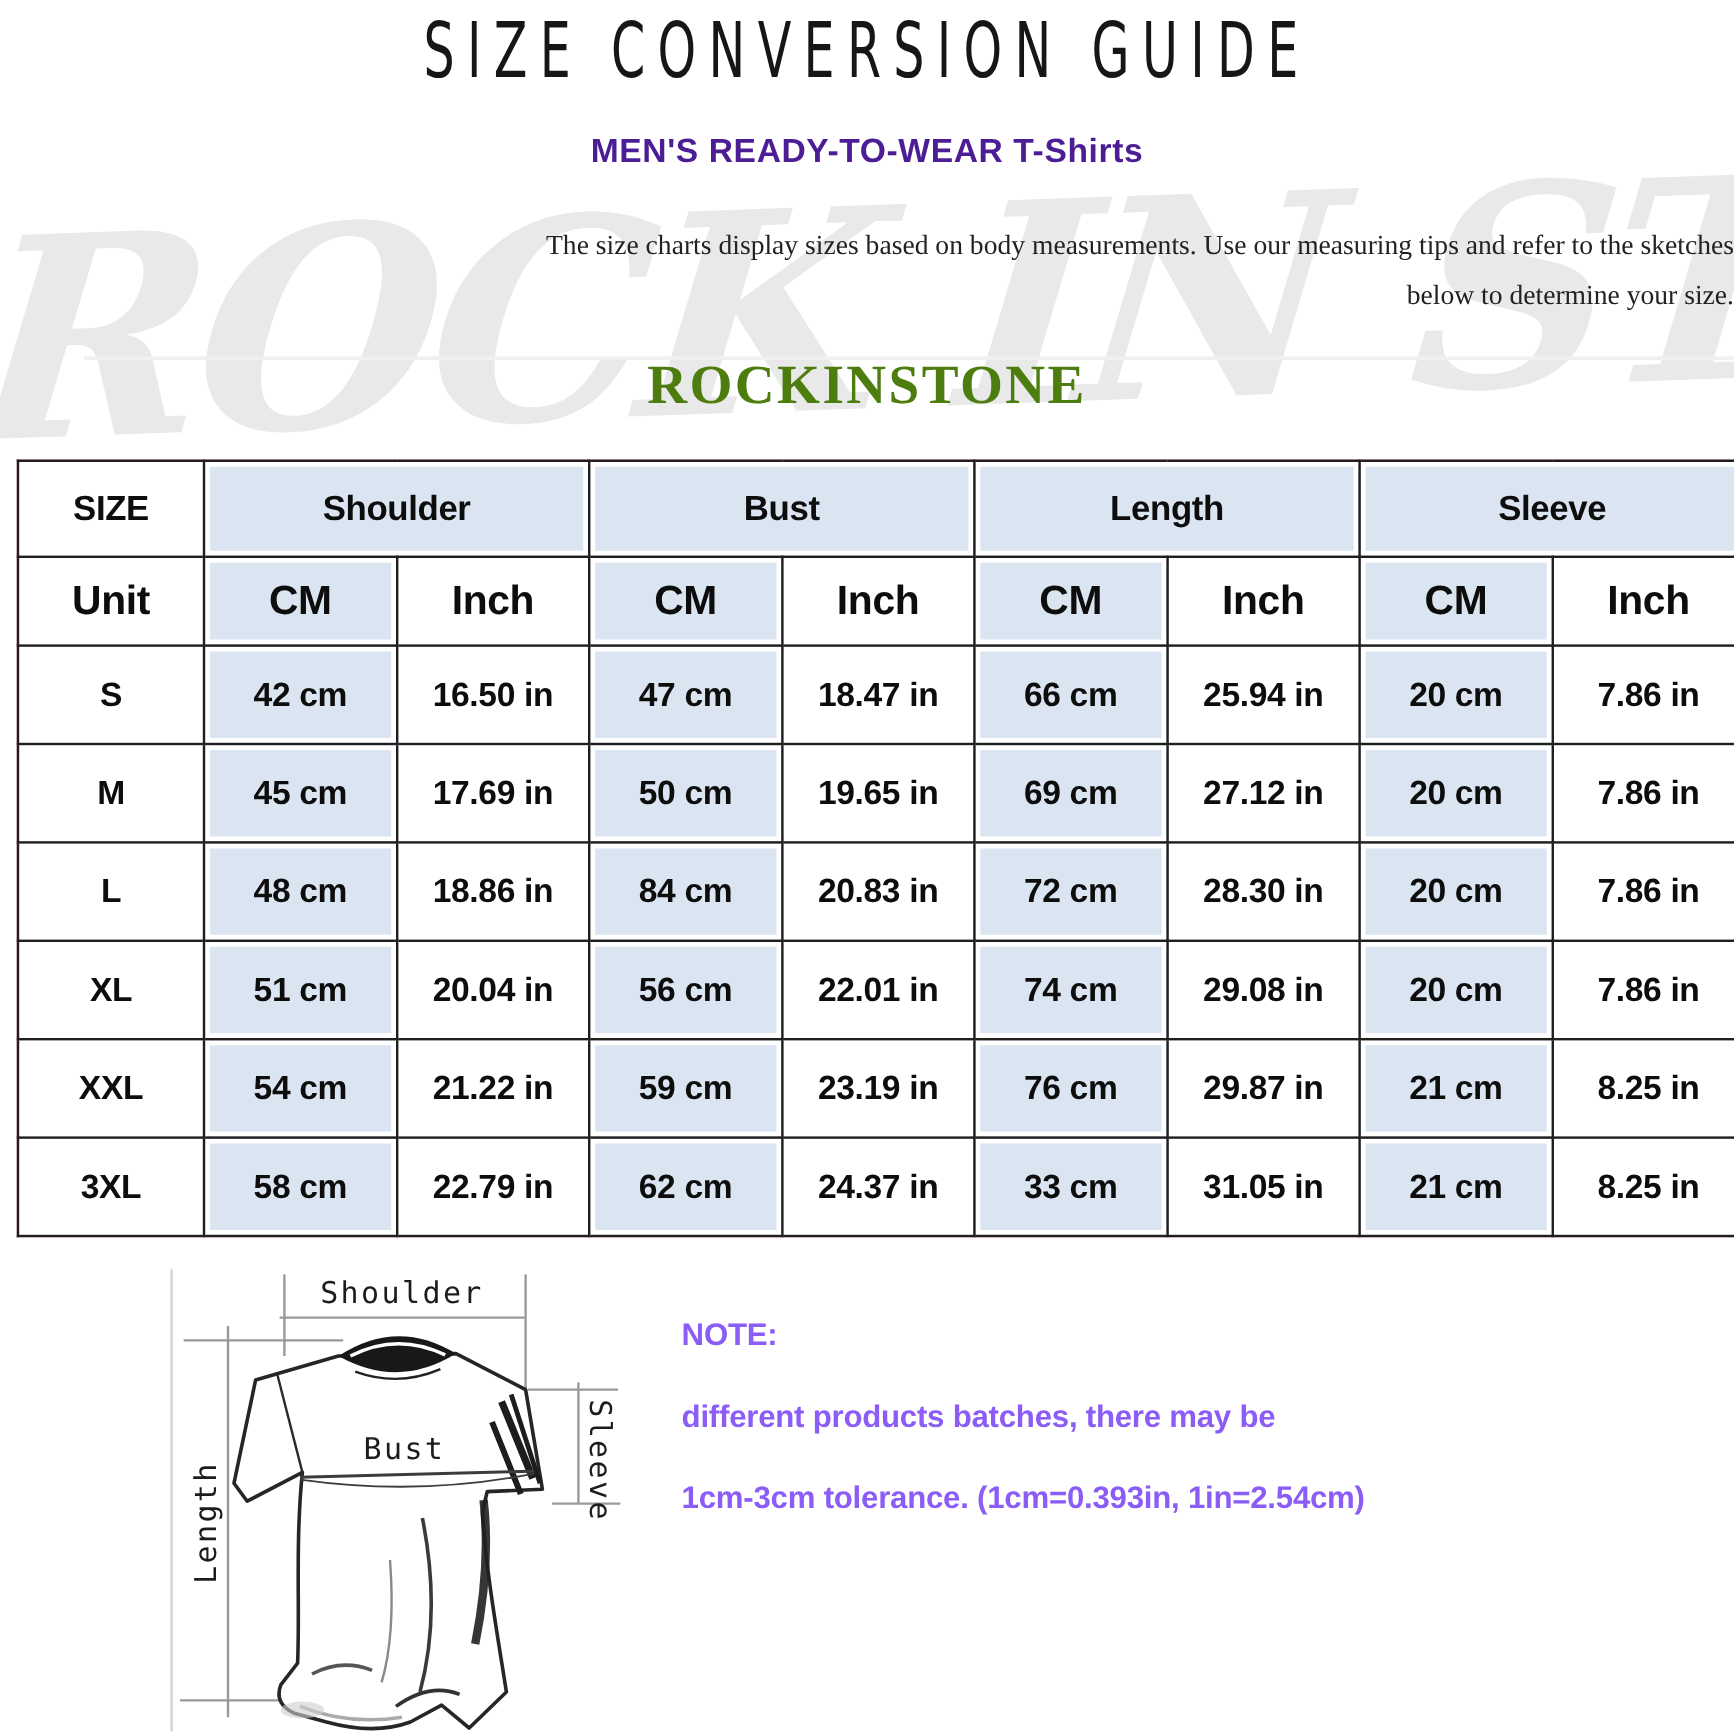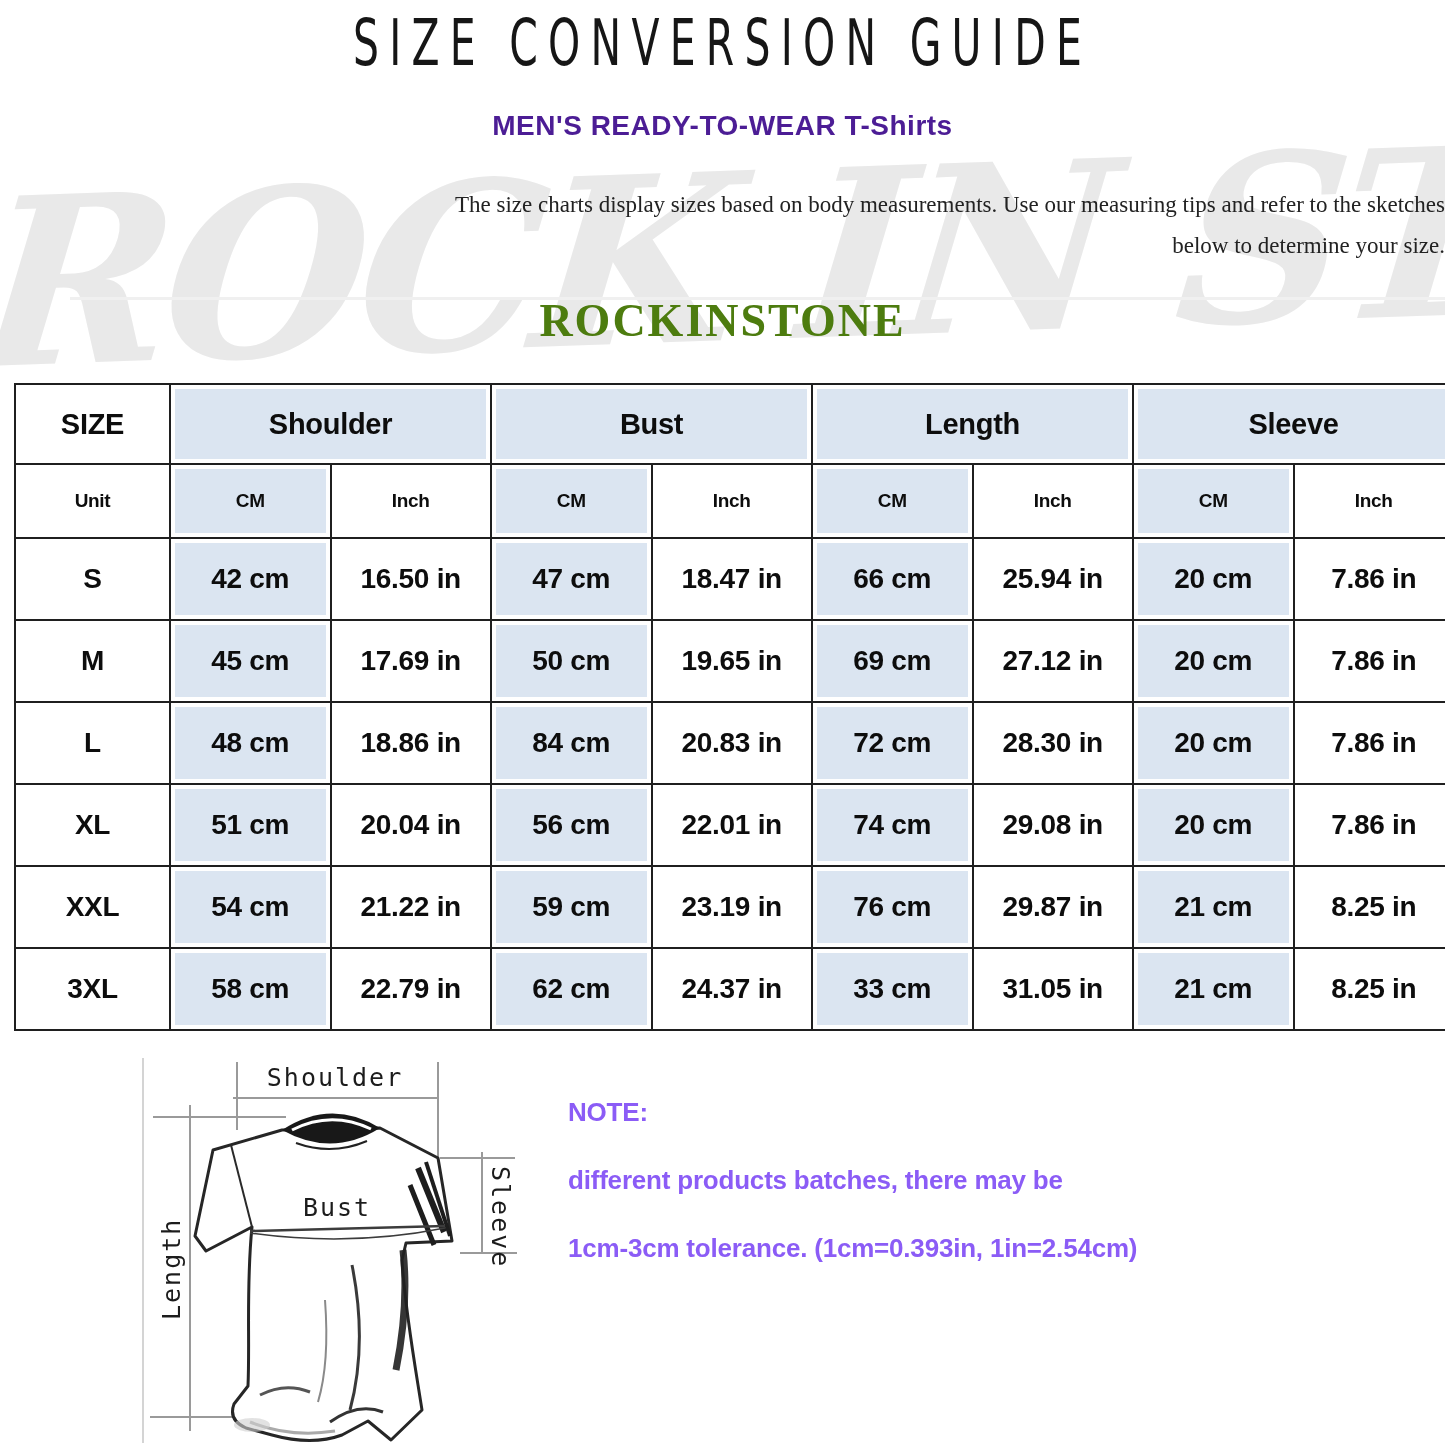--- a/index.html
+++ b/index.html
@@ -32,21 +32,21 @@
 
   table.size-table{
     position:absolute;top:383px;left:14px;width:1439px;z-index:2;
     border-collapse:collapse;table-layout:fixed;background:#ec4899;
   }
   .size-table th,.size-table td{
     border:2px solid #1f1f1f;text-align:center;vertical-align:middle;padding:0;
     font-weight:700;color:#0d0d0d;letter-spacing:-.3px;
   }
   .size-table tr.row-group th{height:78px;font-size:29px}
-  .size-table tr.row-unit th{height:72px;font-size:19px}
+  .size-table tr.row-unit th{height:72px;font-size:34px}
   .size-table tbody th,.size-table tbody td{height:80px;font-size:28px}
   .size-table .b{background:#dbe5f1;box-shadow:inset 0 0 0 4px #fff}
   .size-table .w{background:#fff}
 
   .diagram{position:absolute;left:100px;top:1050px;z-index:2}
   .diagram text{font-family:"DejaVu Sans Mono",monospace;font-size:25px;fill:#1c1c1c;letter-spacing:2px}
 
   .note{position:absolute;left:568px;top:1078px;z-index:2;
     font-size:26px;font-weight:700;line-height:68px;letter-spacing:-.2px;color:#8b5cf6;white-space:nowrap}
 </style>

